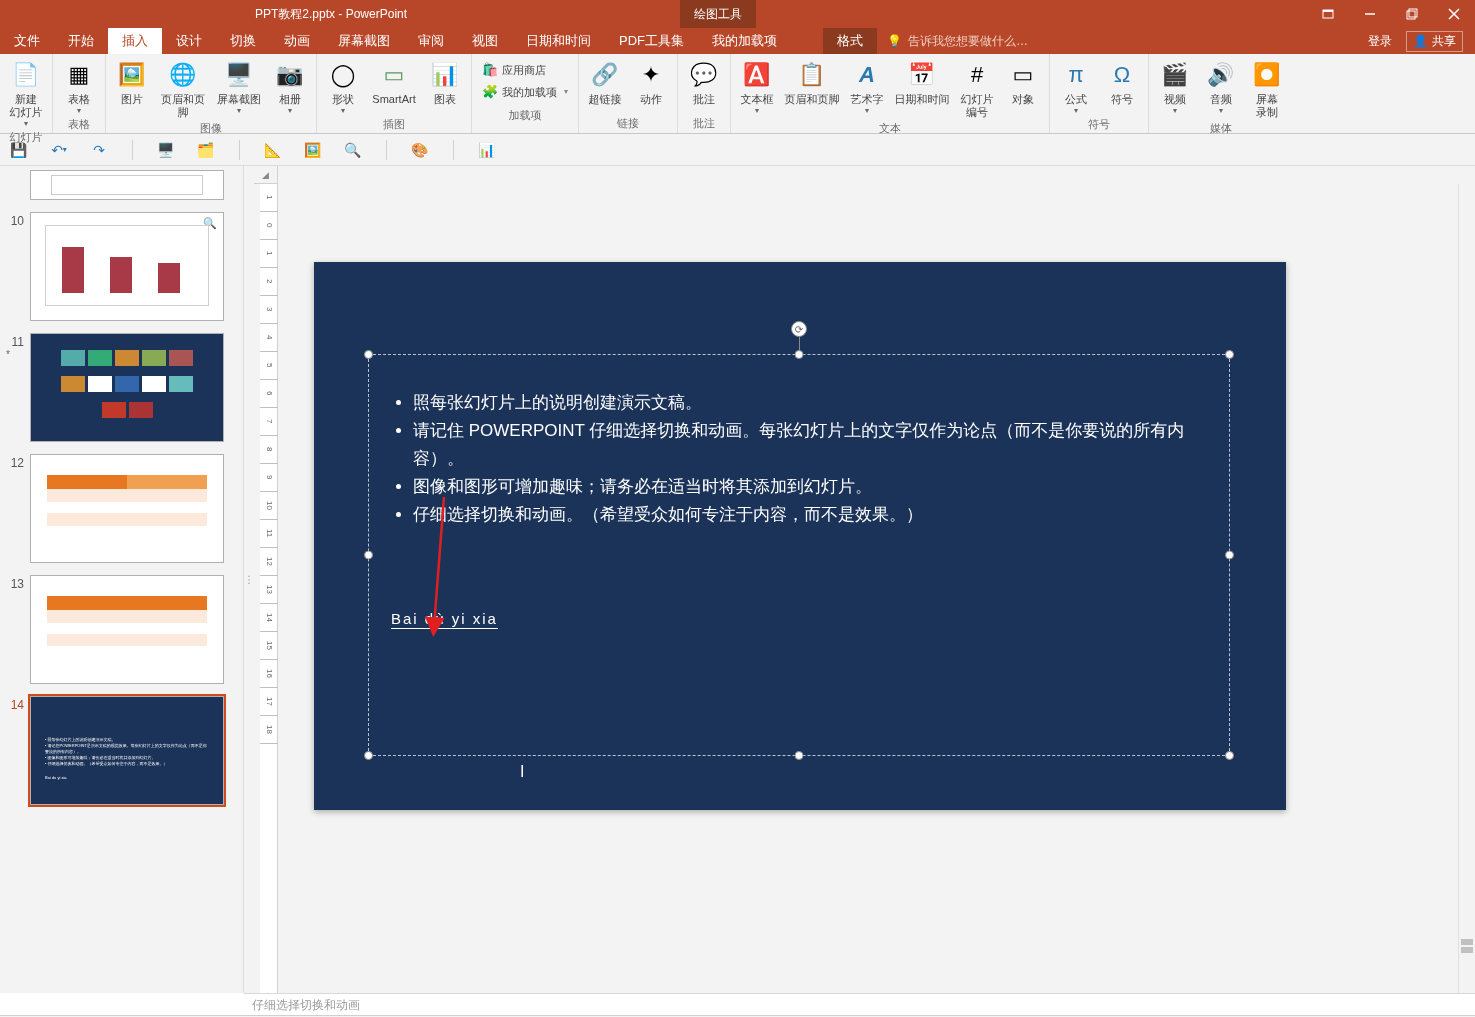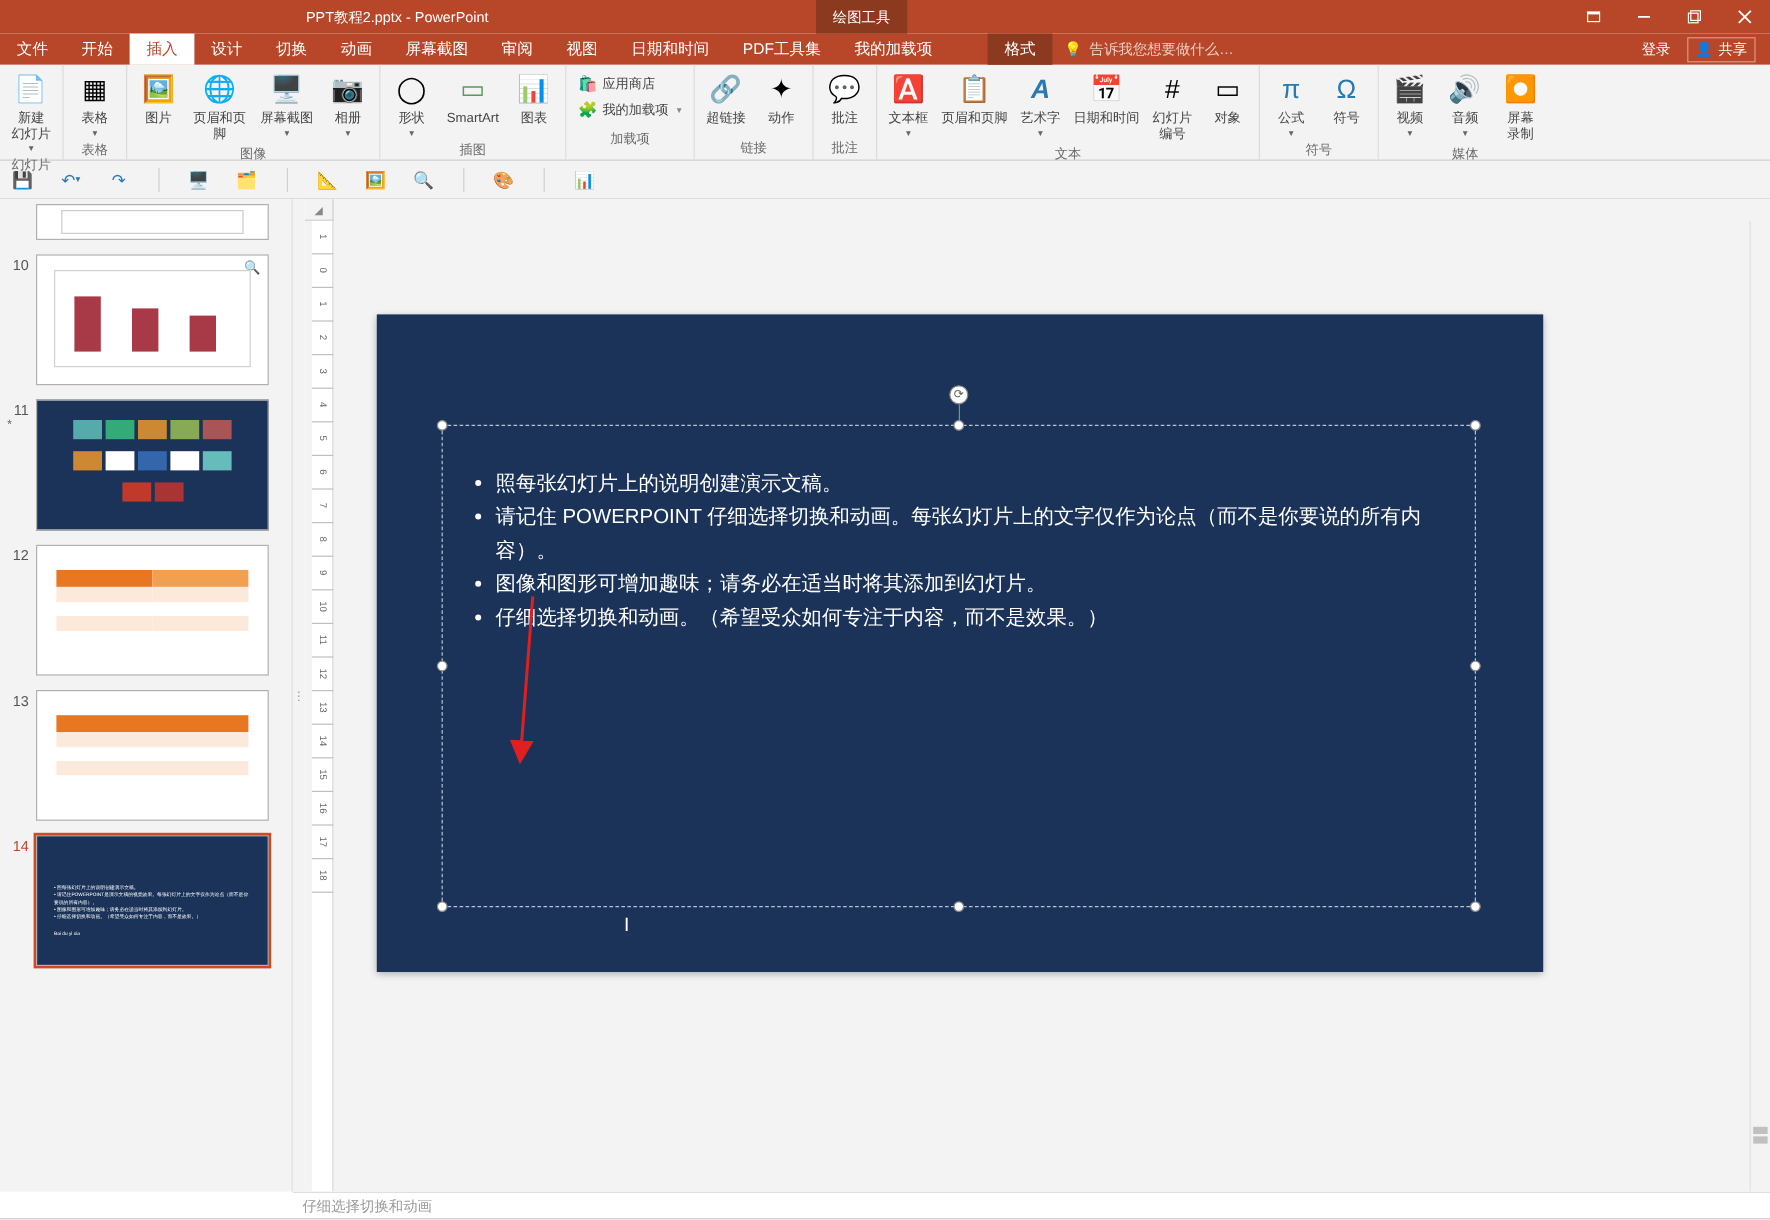--- a/index.html
+++ b/index.html
@@ -528,20 +528,21 @@
             <div class="handle sw"></div>
             <div class="handle s"></div>
             <div class="handle se"></div>
             <div class="textbox-content">
               <ul>
                 <li>照每张幻灯片上的说明创建演示文稿。</li>
                 <li>请记住 POWERPOINT 仔细选择切换和动画。每张幻灯片上的文字仅作为论点（而不是你要说的所有内容）。</li>
                 <li>图像和图形可增加趣味；请务必在适当时将其添加到幻灯片。</li>
                 <li>仔细选择切换和动画。（希望受众如何专注于内容，而不是效果。）</li>
               </ul>
+              <div class="ime"><span class="underline">Bai dù yi xia</span></div>
             </div>
             <div class="cursor-ibeam">I</div>
           </div>
 
           <div class="arrow-anno" style="left:110px; top:235px;">
             <svg width="40" height="150">
                 <defs>
                   <marker id="ah" markerWidth="8" markerHeight="8" refX="4" refY="4" orient="auto">
                     <path d="M0,0 L8,4 L0,8 Z" fill="#e02020"></path>
                   </marker>

